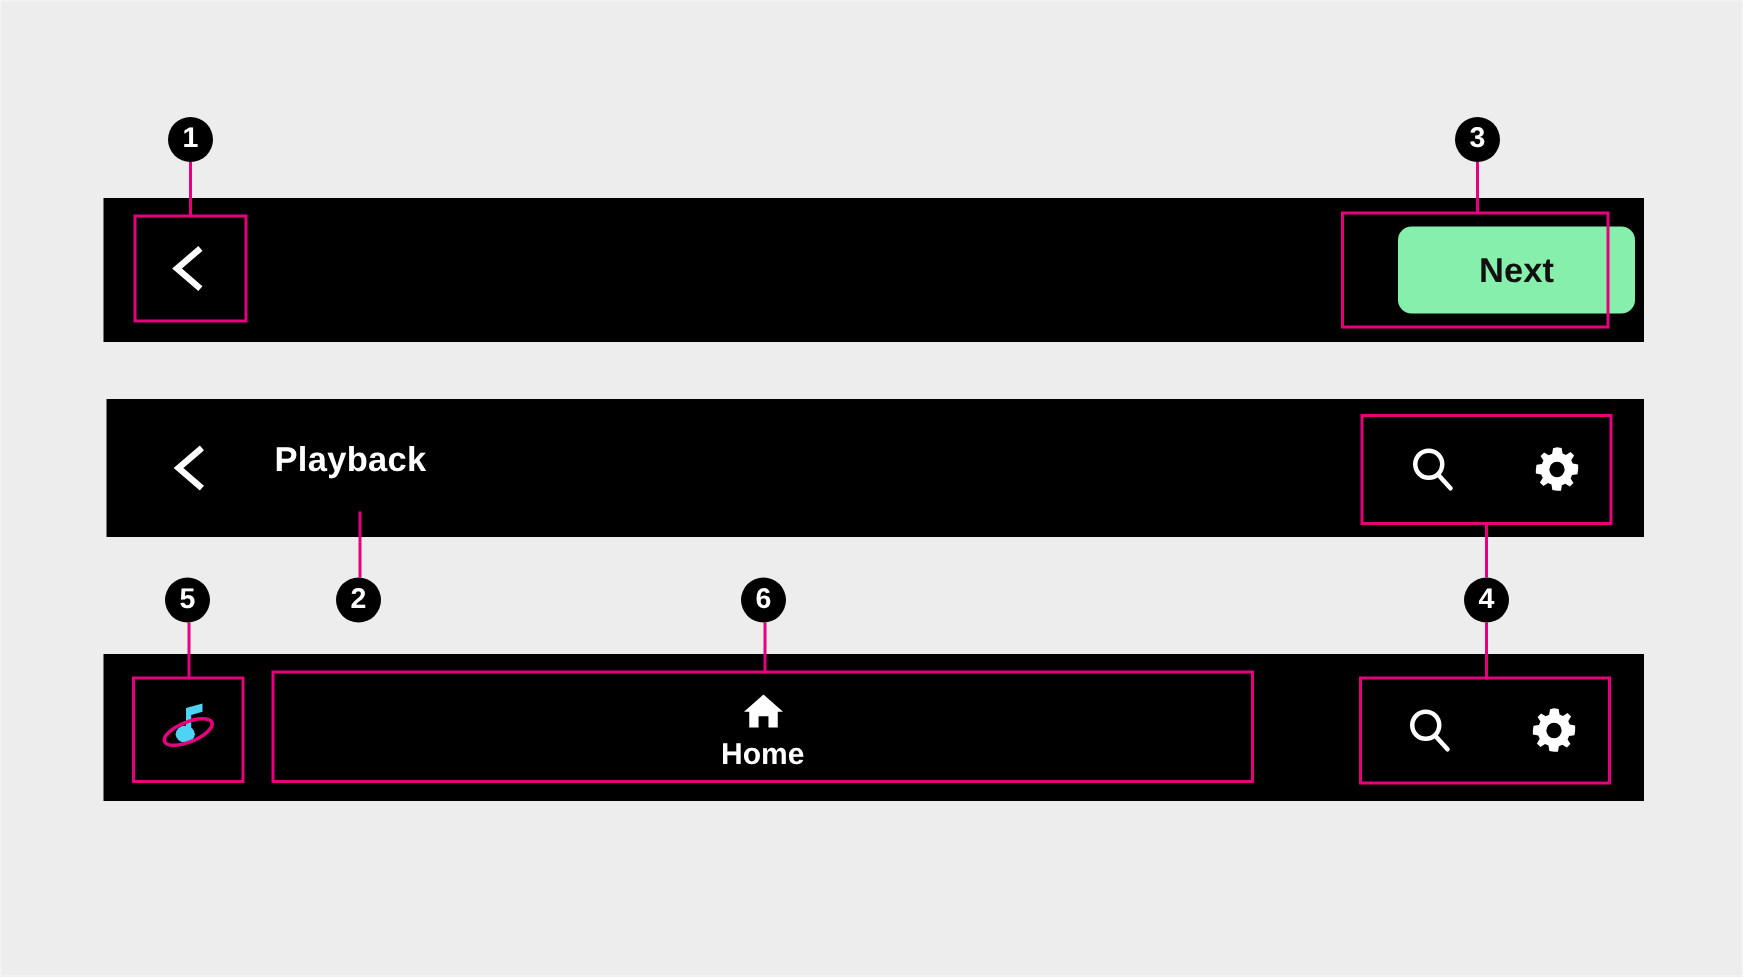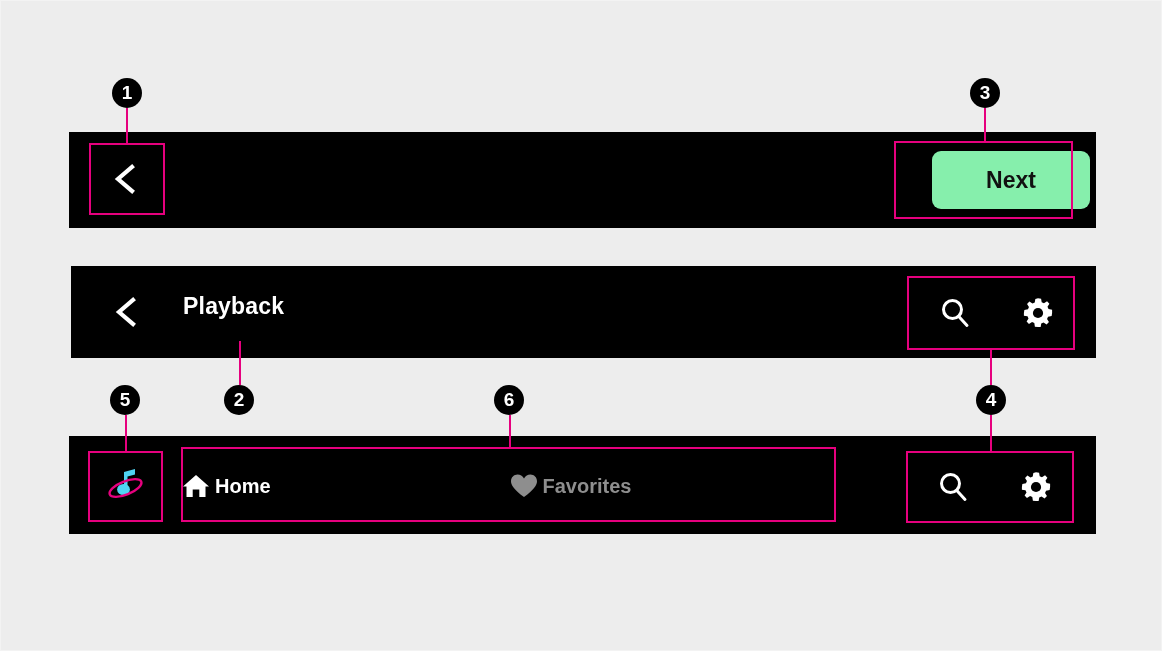--- a/index.html
+++ b/index.html
@@ -123,23 +123,23 @@
     position: absolute;
     left: 180px;
     top: 450px;
     width: 655px;
     height: 70px;
     display: flex;
   }
   .tab {
     flex: 1;
     display: flex;
-    flex-direction: row;
-    align-items: center;
-    justify-content: flex-start;
+    flex-direction: column;
+    align-items: center;
+    justify-content: center;
     gap: 4px;
   }
   .tab .tab-icon { width: 30px; height: 30px; display:block; }
   .tab .tab-icon svg { display:block; width:100%; height:100%; }
   .tab .tab-label {
     font-size: 20px;
     font-weight: bold;
     font-family: "Liberation Sans", sans-serif;
     line-height: 1;
   }
@@ -217,28 +217,20 @@
   <div class="tab active">
     <span class="tab-icon">
       <svg viewBox="0 0 30 30" aria-hidden="true">
         <path d="M15 4 L28 15.5 L24.5 15.5 L24.5 26 L18.3 26 L18.3 18.5 L11.7 18.5 L11.7 26 L5.5 26 L5.5 15.5 L2 15.5 Z" fill="#ffffff"></path>
       </svg>
     </span>
     <span class="tab-label">Home</span>
   </div>
 
 
-  <div class="tab inactive">
-    <span class="tab-icon">
-      <svg viewBox="0 0 30 30" aria-hidden="true">
-        <path d="M15 26 C 5 18.5 2 14.2 2 10.2 C 2 6.4 5 3.6 8.6 3.6 C 11.2 3.6 13.6 5.1 15 7.4 C 16.4 5.1 18.8 3.6 21.4 3.6 C 25 3.6 28 6.4 28 10.2 C 28 14.2 25 18.5 15 26 Z" fill="#8e8e8e"></path>
-      </svg>
-    </span>
-    <span class="tab-label">Favorites</span>
-  </div>
 
 
 </div>
 
 <div id="footer-actions">
   <span class="act-icon">
     <svg viewBox="0 0 36 36" aria-hidden="true">
       <circle cx="15.5" cy="14.5" r="9" fill="none" stroke="#ffffff" stroke-width="3"></circle>
       <line x1="21.8" y1="21.5" x2="30" y2="30.5" stroke="#ffffff" stroke-width="3" stroke-linecap="round"></line>
     </svg>

